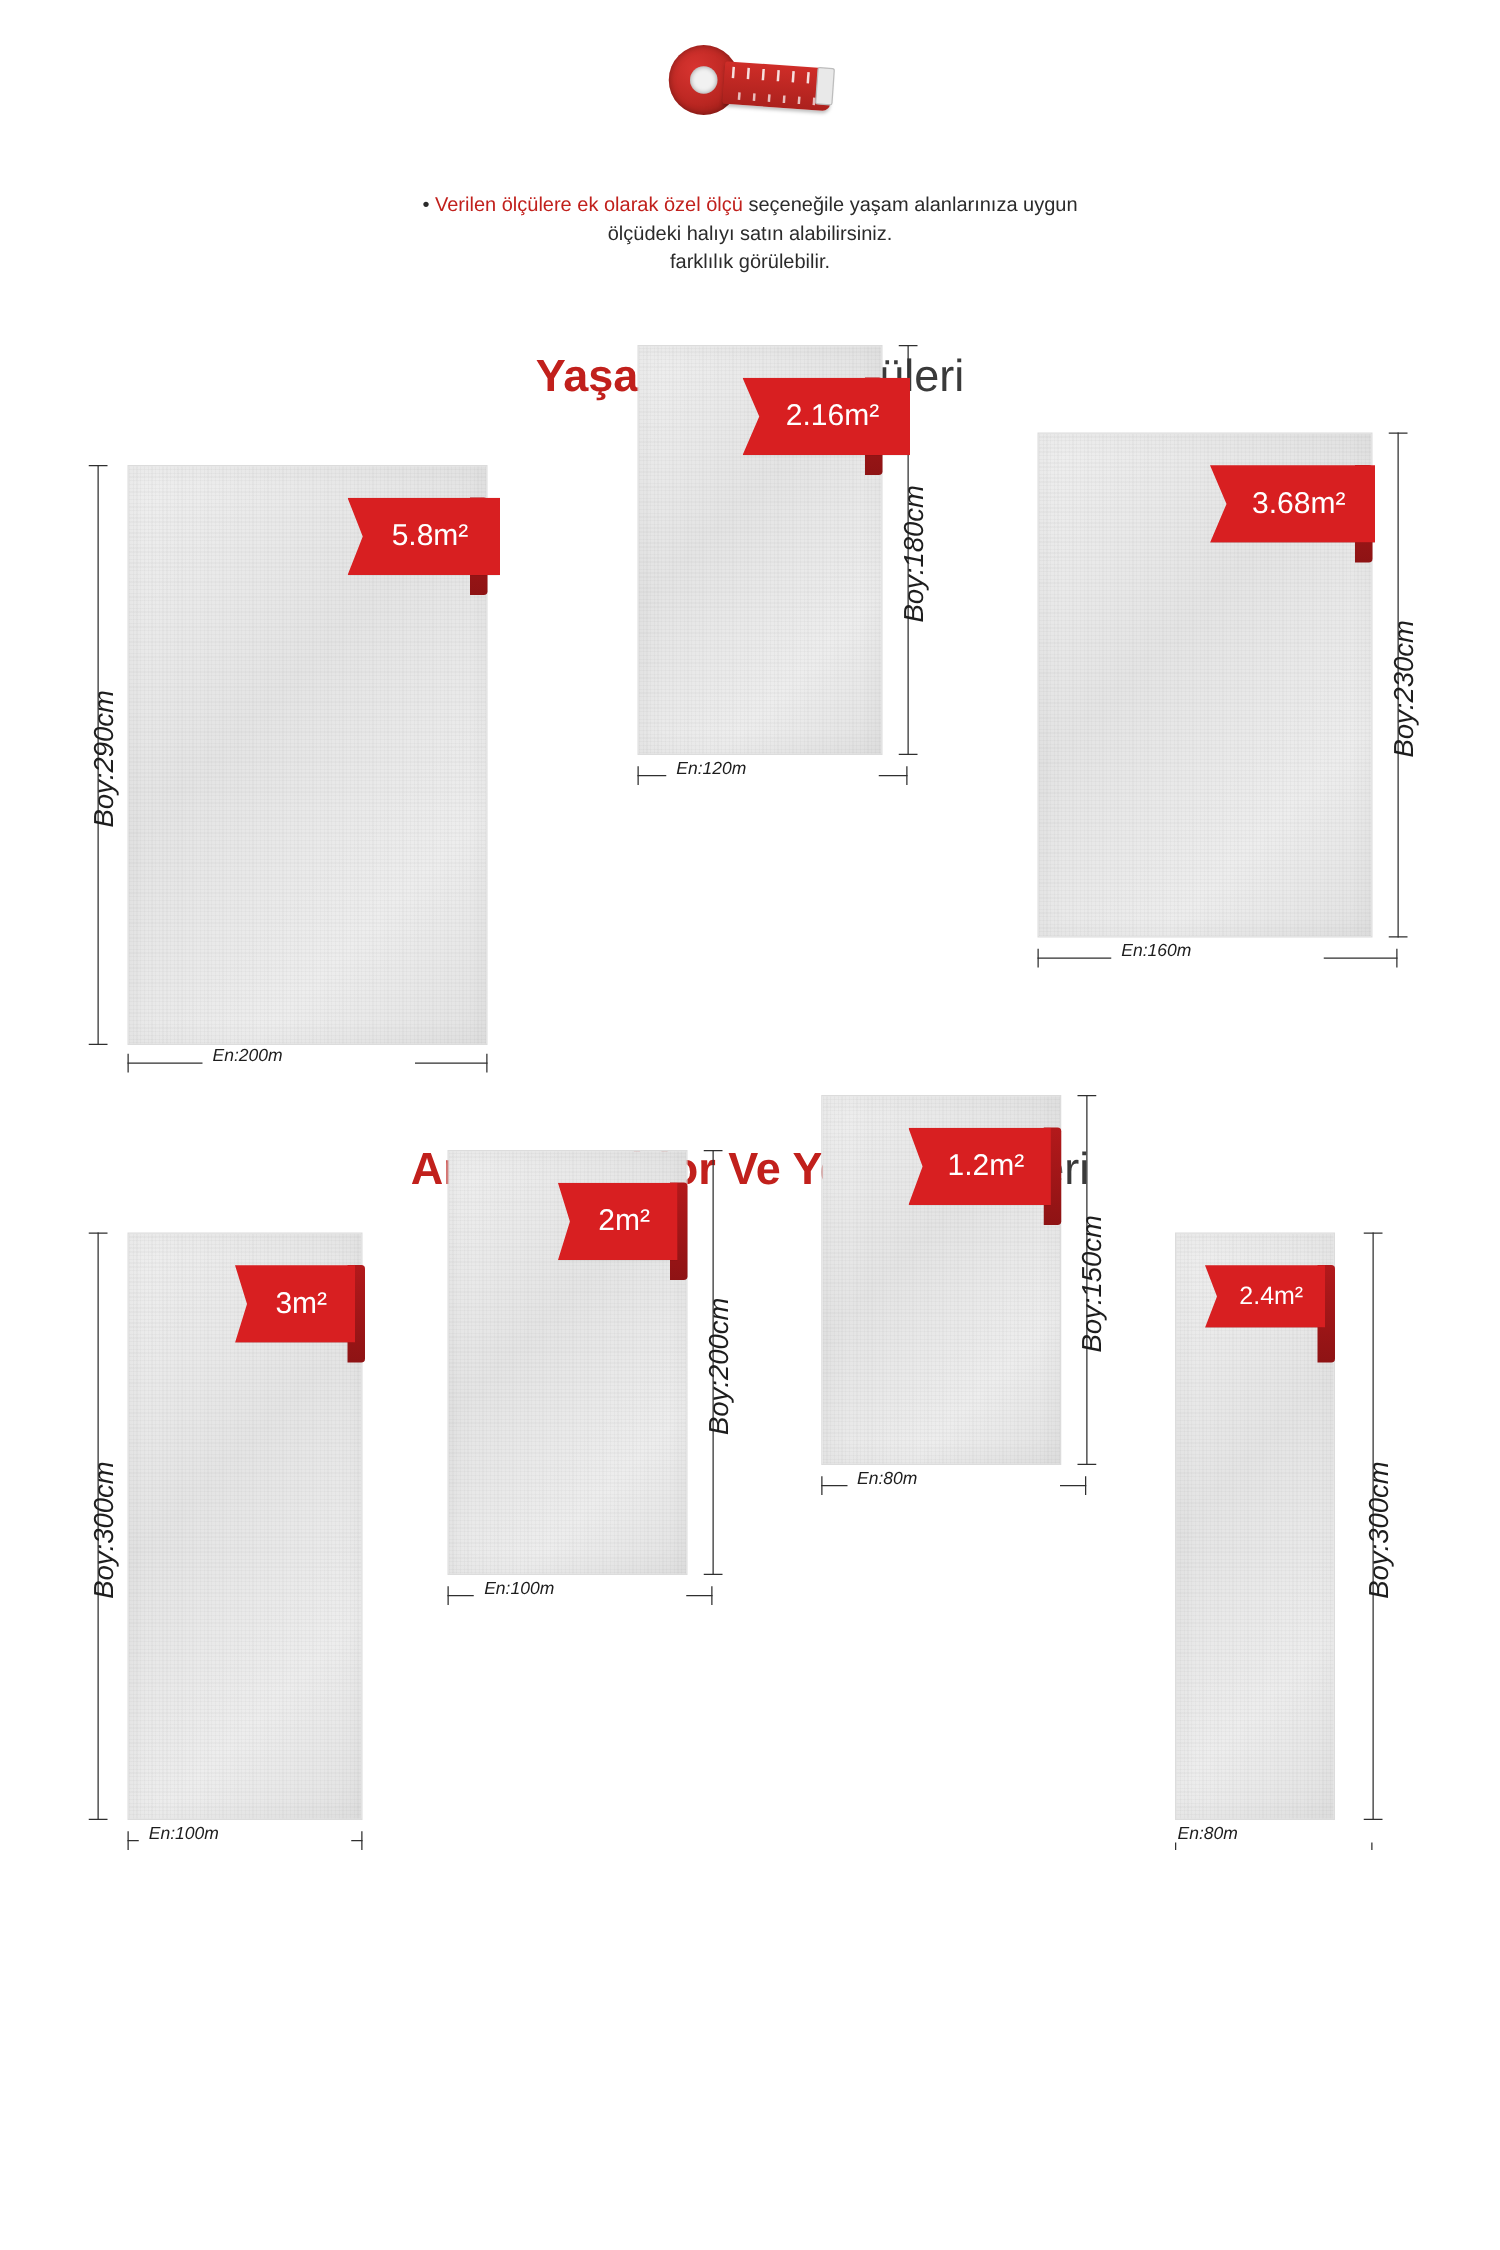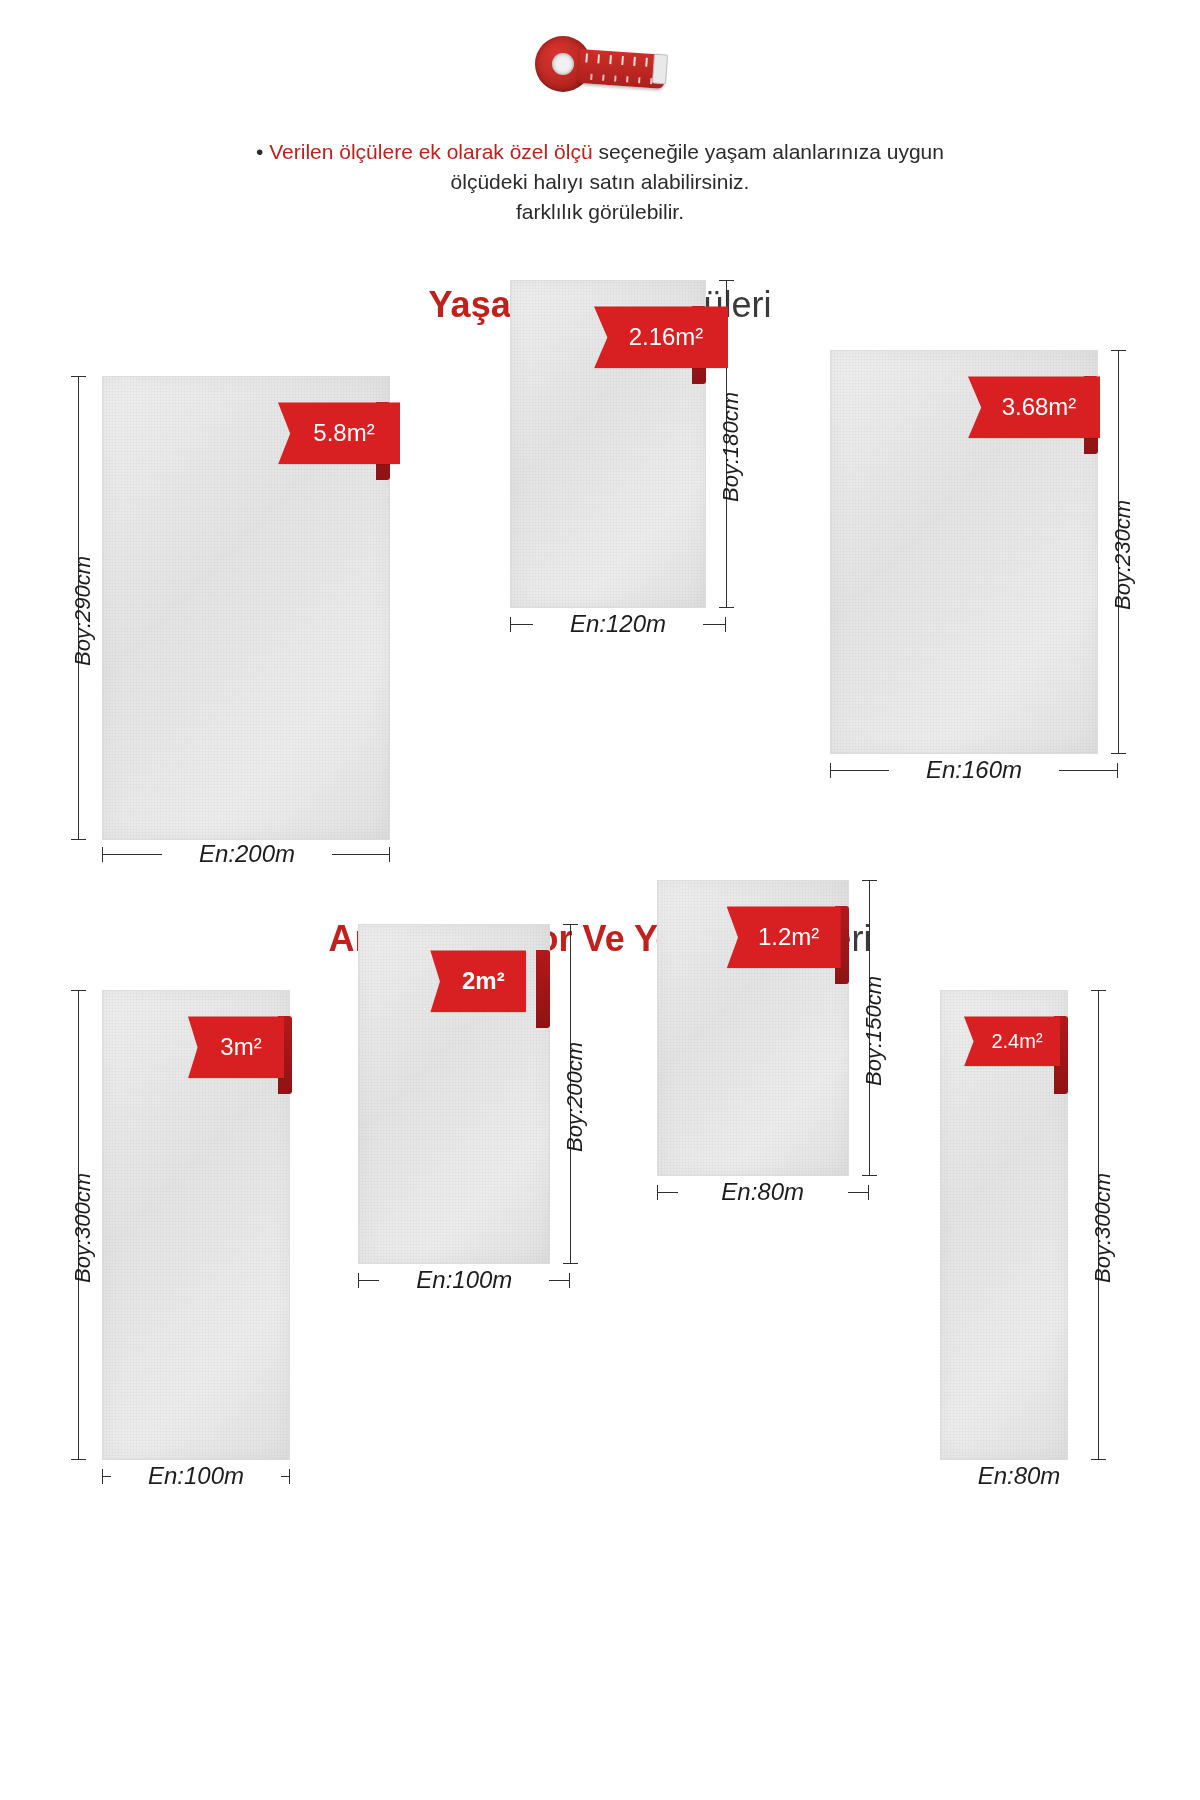--- a/index.html
+++ b/index.html
@@ -85,23 +85,23 @@
     text-align: center;
     color: #c1201c;
     font-size: 63px;
     font-weight: bold;
     letter-spacing: -1px;
     line-height: 1;
     margin-top: 6px;
   }
 
   .bullets {
-    margin-top: 27px;
+    margin-top: 44px;
     text-align: center;
-    font-size: 21px;
+    font-size: 16px;
     color: #2b2b2b;
     line-height: 1.42;
   }
   .bullets .ln { display: block; }
   .bullets .red { color: #c1201c; }
 
   
   .section-title {
     text-align: center;
     font-size: 36px;
@@ -201,26 +201,25 @@
     width: 1px;
     height: 15px;
     background: #2f2f2f;
   }
   .dim-h:before { left: 0; }
   .dim-h:after { right: 0; }
 
   .dim-h-label {
     position: absolute;
     white-space: nowrap;
-    font-size: 24px;
+    font-size: 14px;
     font-style: italic;
     color: #1d1d1d;
     background: #fff;
     padding: 0 8px;
-    text-align: center;
   }
 </style>
 </head>
 <body>
 
 <div class="page">
 
   <div class="tape-wrap">
     <div class="tape">
       <div class="roll"></div>
@@ -306,21 +305,21 @@
       <div class="badge" style="left:118px; width:96px;">3m²</div>
       <div class="dim-v" style="left:8px; top:0; height:470px;"></div>
       <div class="dim-v-label" style="left:-62px; top:225px; width:150px; text-align:center;">Boy:300cm</div>
       <div class="dim-h" style="left:32px; top:486px; width:188px;"></div>
       <div class="dim-h-label" style="left:41px; top:472px; width:170px;">En:100m</div>
     </div>
 
     <div class="rug-block" style="width:245px; height:500px; margin-bottom:66px;">
       <div class="rug" style="position:absolute; left:0; top:0; width:192px; height:340px;"></div>
       <div class="badge-fold" style="left:178px;"></div>
-      <div class="badge" style="left:72px; width:96px;font-weight:bold;">2m²</div>
+      <div class="badge" style="left:88px; width:96px;">2m²</div>
       <div class="dim-v" style="left:212px; top:0; height:340px;"></div>
       <div class="dim-v-label" style="left:142px; top:160px; width:150px; text-align:center;">Boy:200cm</div>
       <div class="dim-h" style="left:0; top:356px; width:212px;"></div>
       <div class="dim-h-label" style="left:21px; top:342px; width:170px;">En:100m</div>
     </div>
 
     <div class="rug-block" style="width:230px; height:500px; margin-bottom:110px;">
       <div class="rug" style="position:absolute; left:0; top:0; width:192px; height:296px;"></div>
       <div class="badge-fold" style="left:178px;"></div>
       <div class="badge" style="left:70px; width:114px;">1.2m²</div>

